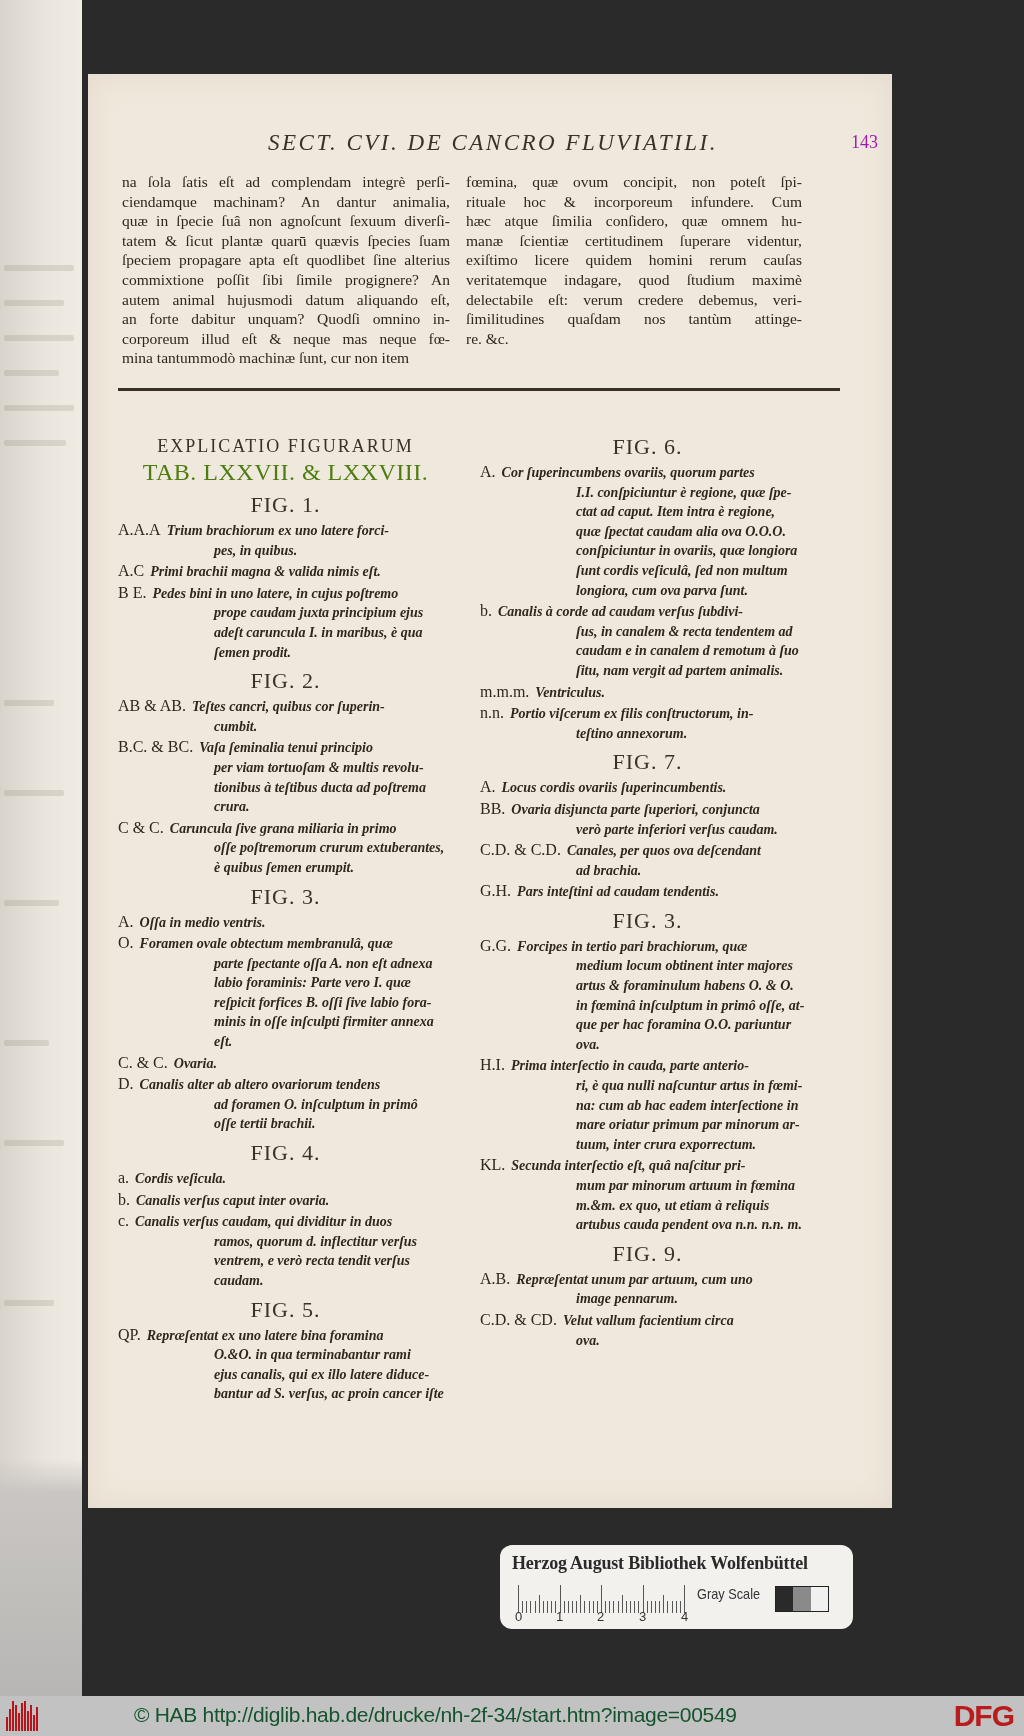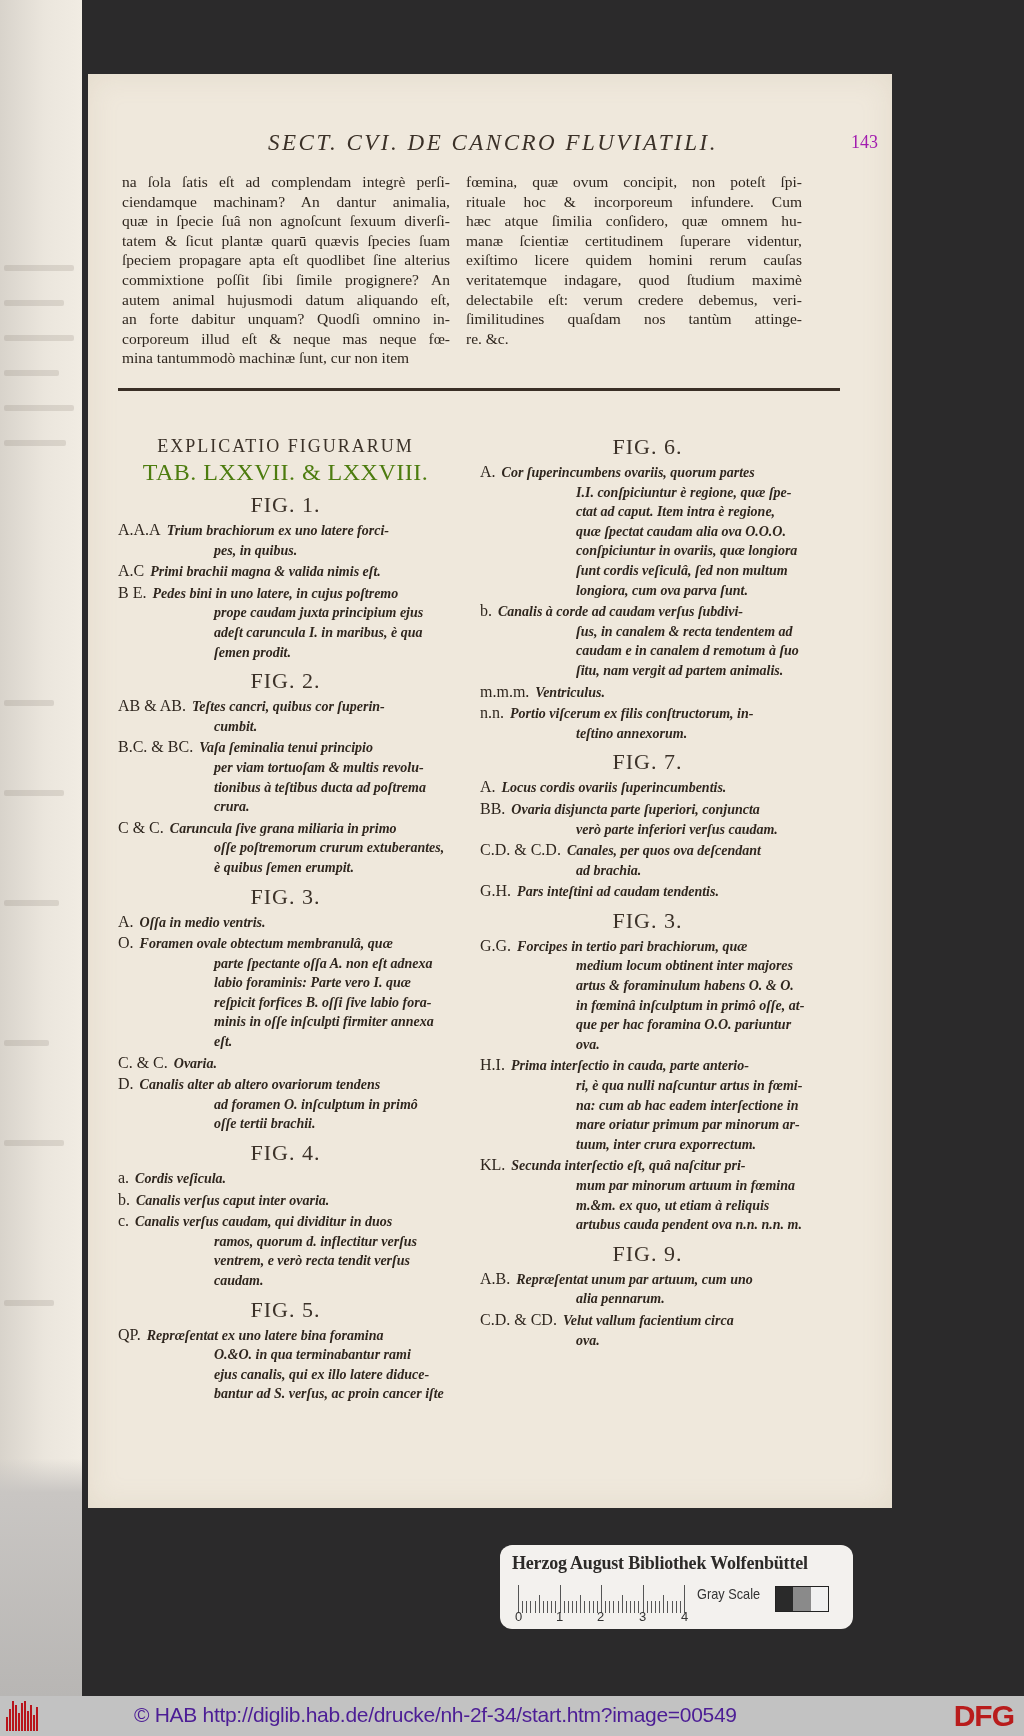--- a/index.html
+++ b/index.html
@@ -99,21 +99,21 @@
     background:#c2c2c2;
   }
   .footer-logo {
     position:absolute; left:6px; top:5px; width:32px; height:30px;
   }
   .footer-logo i {
     position:absolute; bottom:0; width:2px; background:#b8141b;
   }
   .footer-text {
     position:absolute; left:134px; top:7px; font-family:"Liberation Sans", sans-serif;
-    font-size:21px; color:#4c1d95; letter-spacing:-0.3px;
+    font-size:21px; color:#14532d; letter-spacing:-0.3px;
   }
   .dfg-logo {
     position:absolute; right:10px; top:3px; font-family:"Liberation Sans", sans-serif;
     font-weight:bold; font-size:30px; color:#b91c1c; letter-spacing:-1px;
   }
 </style>
 </head>
 <body>
 
 <div class="left-page">
@@ -202,21 +202,21 @@
           <div class="fig-head">FIG. 7.</div>
           <div class="entry"><span class="key">A.</span><span class="txt">Locus cordis ovariis ſuperincumbentis.</span></div>
           <div class="entry"><span class="key">BB.</span><span class="txt">Ovaria disjuncta parte ſuperiori, conjuncta</span><span class="cont">verò parte inferiori verſus caudam.</span></div>
           <div class="entry"><span class="key">C.D. &amp; C.D.</span><span class="txt">Canales, per quos ova deſcendant</span><span class="cont">ad brachia.</span></div>
           <div class="entry"><span class="key">G.H.</span><span class="txt">Pars inteſtini ad caudam tendentis.</span></div>
           <div class="fig-head">FIG. 3.</div>
           <div class="entry"><span class="key">G.G.</span><span class="txt">Forcipes in tertio pari brachiorum, quæ</span><span class="cont">medium locum obtinent inter majores</span><span class="cont">artus &amp; foraminulum habens O. &amp; O.</span><span class="cont">in fœminâ inſculptum in primô oſſe, at-</span><span class="cont">que per hac foramina O.O. pariuntur</span><span class="cont">ova.</span></div>
           <div class="entry"><span class="key">H.I.</span><span class="txt">Prima interſectio in cauda, parte anterio-</span><span class="cont">ri, è qua nulli naſcuntur artus in fœmi-</span><span class="cont">na: cum ab hac eadem interſectione in</span><span class="cont">mare oriatur primum par minorum ar-</span><span class="cont">tuum, inter crura exporrectum.</span></div>
           <div class="entry"><span class="key">KL.</span><span class="txt">Secunda interſectio eſt, quâ naſcitur pri-</span><span class="cont">mum par minorum artuum in fœmina</span><span class="cont">m.&amp;m. ex quo, ut etiam à reliquis</span><span class="cont">artubus cauda pendent ova n.n. n.n. m.</span></div>
           <div class="fig-head">FIG. 9.</div>
-          <div class="entry"><span class="key">A.B.</span><span class="txt">Repræſentat unum par artuum, cum uno</span><span class="cont">alia pennarum.</span></div>
+          <div class="entry"><span class="key">A.B.</span><span class="txt">Repræſentat unum par artuum, cum uno</span><span class="cont">image pennarum.</span></div>
           <div class="entry"><span class="key">C.D. &amp; CD.</span><span class="txt">Velut vallum facientium circa</span><span class="cont">ova.</span></div>
         </div>
     </div>
   </div>
 </div>
 
 <div class="hab-label">
   <div class="hab-title">Herzog August Bibliothek Wolfenbüttel</div>
   <div class="ruler" id="ruler">
       <i class="tick" style="left: 0px; height: 28px;"></i>

